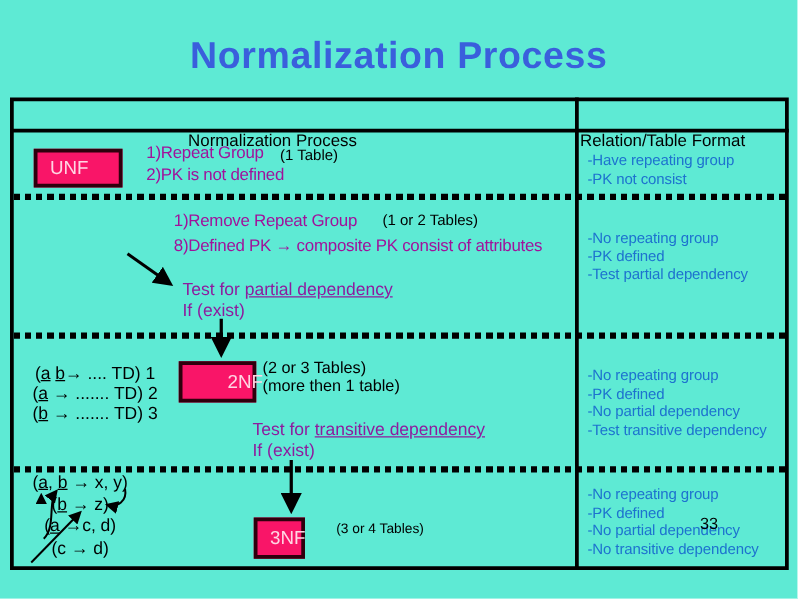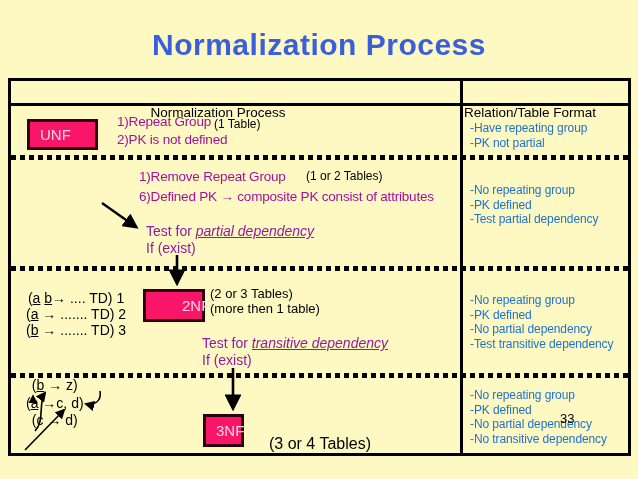--- a/index.html
+++ b/index.html
@@ -1,17 +1,17 @@
 <!DOCTYPE html>
 <html style="--title-blue: #3A5FDC; --step-magenta: #A0129B; --test-purple: #8E1C9E; --list-blue: #1D72CF; --box-fill: #F91568; --box-border: #2E000D; --box-label: #FFD6E3; --line-black: #000000;"><head>
 <meta charset="utf-8">
 <style>
   html,body { margin:0; padding:0; background:#fff; }
   .slide {
-    position:relative; width:638px; height:479px; background:#fef9c3;
+    position:relative; width:638px; height:479px; background:#5eead4;
     font-family:"Liberation Sans", sans-serif; overflow:hidden;
   }
   .title {
     position:absolute; top:28px; left:0; width:100%; margin:0;
     text-align:center; font-size:30px; font-weight:bold;
     color:var(--title-blue,#3A5FDC); letter-spacing:0.5px;
   }
   .table-frame {
     position:absolute; left:8px; top:78px; width:617px; height:372px;
     border:3px solid #000;
@@ -35,21 +35,21 @@
     position:absolute; color:var(--step-magenta,#A0129B);
     font-size:13.5px; letter-spacing:-0.2px; line-height:20px; white-space:nowrap;
   }
   .steps.row1 { line-height:18px; }
   .note { position:absolute; color:#000; font-size:12px; white-space:nowrap; }
   .note2 { position:absolute; color:#000; font-size:13px; line-height:14.5px; white-space:nowrap; }
   .test {
     position:absolute; color:var(--test-purple,#8E1C9E);
     font-size:14px; line-height:16.5px; white-space:nowrap;
   }
-  .test .term { font-style:italic; text-decoration:underline;margin-top:44px; }
+  .test .term { text-decoration:underline;margin-top:44px; }
   .fdlist { position:absolute; color:#000; font-size:14px; white-space:nowrap;text-align:center; }
   .fdlist.r3 { line-height:16px; }
   .fdlist.r4 { line-height:17.5px; }
   .blue-list {
     position:absolute; color:var(--list-blue,#1D72CF);
     font-size:12px; letter-spacing:-0.1px; line-height:14.6px; white-space:nowrap;
   }
   .page-num { position:absolute; left:560px; top:411px; color:#000; font-size:13px; }
   svg.overlay { position:absolute; left:0; top:0; width:638px; height:479px; pointer-events:none; }
 </style>
@@ -70,29 +70,29 @@
   <div class="col-header left">Normalization Process</div>
   <div class="col-header right">Relation/Table Format</div>
 
   <div class="nf-box" style="left:27px; top:119px; width:71px; height:31px;">
     <span>UNF</span>
   </div>
   <div class="steps row1" style="left:91px; top:113px;margin-left:26px;">
     <div>1)Repeat Group</div>
     <div>2)PK is not defined</div>
   </div>
-  <div class="note" style="left:214px; top:117px;">(1 Table)</div>
+  <div class="note" style="left:224px; top:117px;">(1 Table)</div>
   <div class="blue-list" style="left:470px; top:121px;">
     <div>-Have repeating group</div>
-    <div>-PK not partial</div>
+    <div>-PK not consist</div>
   </div>
 
   <div class="steps" style="left:139px; top:167px;">
     <div>1)Remove Repeat Group</div>
-    <div>6)Defined PK → composite PK consist of attributes</div>
+    <div>8)Defined PK → composite PK consist of attributes</div>
   </div>
   <div class="note" style="left:306px; top:169px;">(1 or 2 Tables)</div>
   <div class="test" style="left:146px; top:223px;">
     <div><span>Test for </span><span class="term">partial dependency</span></div>
     <div>If (exist)</div>
   </div>
   <div class="blue-list" style="left:470px; top:183px;">
     <div>-No repeating group</div>
     <div>-PK defined</div>
     <div>-Test partial dependency</div>
@@ -115,28 +115,29 @@
     <div>If (exist)</div>
   </div>
   <div class="blue-list" style="left:470px; top:293px;">
     <div>-No repeating group</div>
     <div>-PK defined</div>
     <div>-No partial dependency</div>
     <div>-Test transitive dependency</div>
   </div>
 
   <div class="fdlist r4" style="left:26px; top:377px;">
+    <div>(<u>a</u>, <u>b</u> → x, y)</div>
     <div>(<u>b</u> → z)</div>
     <div>(<u>a</u> →c, d)</div>
     <div>(c → d)</div>
   </div>
   <div class="nf-box" style="left:203px; top:414px; width:41px; height:33px;">
     <span>3NF</span>
   </div>
-  <div class="note2" style="left:269px; top:437px; font-size:16px;">(3 or 4 Tables)</div>
+  <div class="note2" style="left:269px; top:416px; font-size:11px;">(3 or 4 Tables)</div>
   <div class="blue-list" style="left:470px; top:388px;">
     <div>-No repeating group</div>
     <div>-PK defined</div>
     <div>-No partial dependency</div>
     <div>-No transitive dependency</div>
   </div>
 
   <div class="page-num">33</div>
 
   <svg class="overlay" viewBox="0 0 638 479" xmlns="http://www.w3.org/2000/svg">

